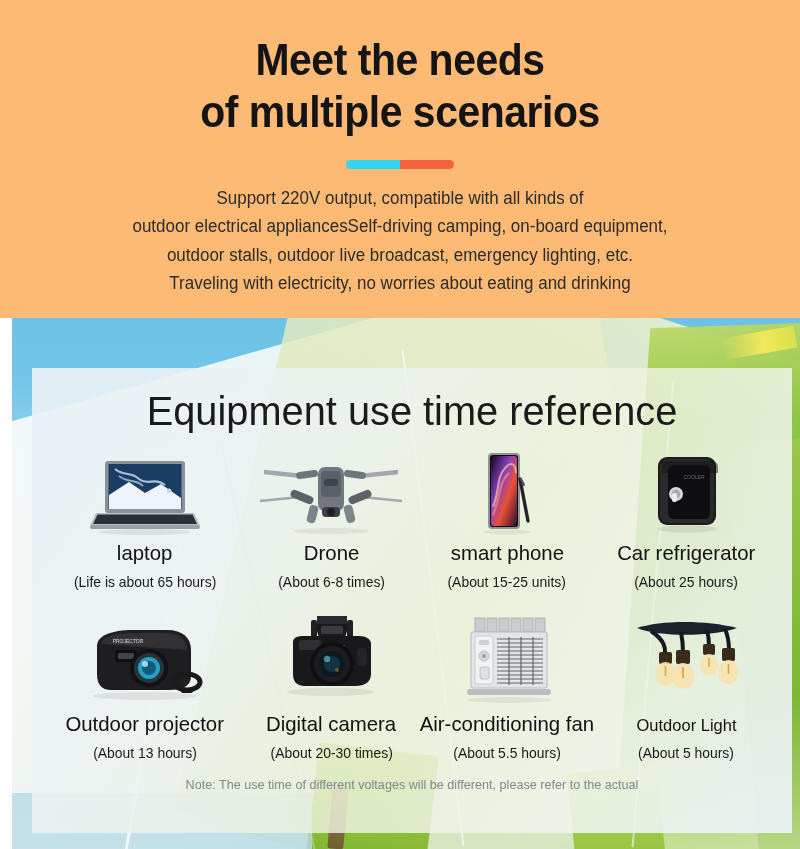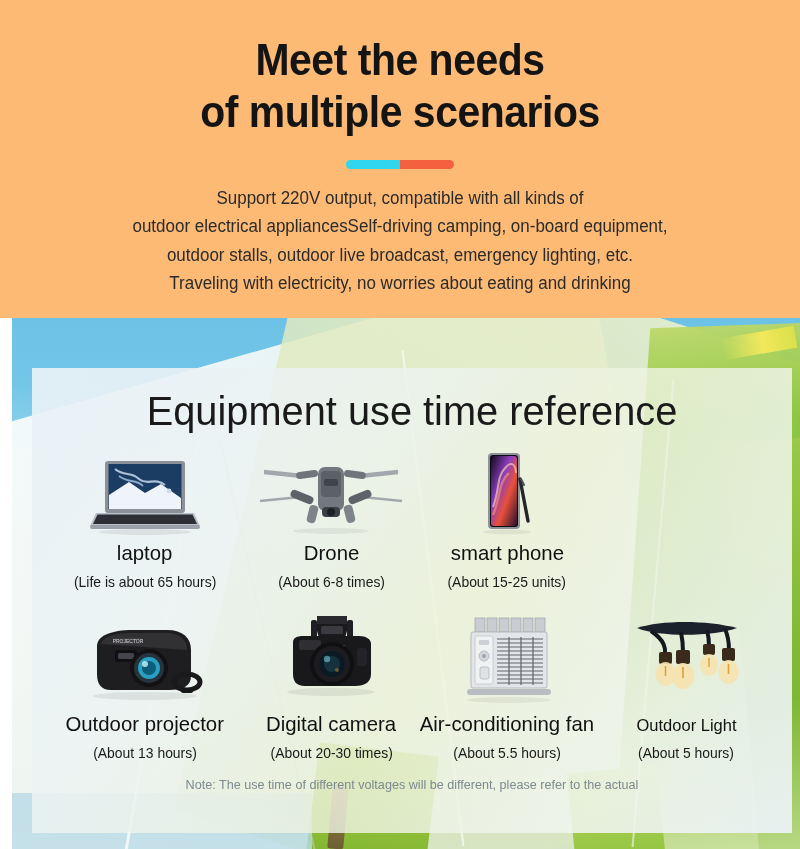--- a/index.html
+++ b/index.html
@@ -332,20 +332,37 @@
             <path d="M31 66 C39 48 36 33 47 24" stroke="#ff9a6e" stroke-width="2.4" fill="none" opacity=".6"></path>
             <path d="M58 30 L66 72" stroke="#23262b" stroke-width="3.4" stroke-linecap="round"></path>
             <path d="M59 30 L62 36" stroke="#4a4f55" stroke-width="2" stroke-linecap="round"></path>
             <ellipse cx="45" cy="83" rx="24" ry="2.5" fill="#000" opacity=".06"></ellipse>
           </svg>
         </div>
         <div class="label">smart phone</div>
         <div class="sublabel">(About 15-25 units)</div>
       </div>
 
+      <div class="cell">
+        <div class="art">
+          <svg width="96" height="88" viewBox="0 0 96 88">
+            <rect x="20" y="8" width="58" height="68" rx="9" fill="#1c1c1e"></rect>
+            <rect x="22" y="10" width="54" height="64" rx="8" fill="#2a2a2d"></rect>
+            <path d="M24 12 h50 a6 6 0 0 1 6 6 v6 H24 Z" fill="#131315" opacity=".5"></path>
+            <rect x="30" y="16" width="42" height="54" rx="6" fill="#0e0e10"></rect>
+            <text x="56" y="30" font-size="5" fill="#6b6b70" font-family="'Liberation Sans',sans-serif" text-anchor="middle">COOLER</text>
+            <circle cx="38" cy="45" r="7" fill="#d9d9dc"></circle>
+            <circle cx="38" cy="45" r="4.4" fill="#a9a9ae"></circle>
+            <rect x="34" y="44" width="5" height="9" rx="2" fill="#ededf0"></rect>
+            <ellipse cx="49" cy="80" rx="30" ry="3.4" fill="#000" opacity=".08"></ellipse>
+          </svg>
+        </div>
+        <div class="label">Car refrigerator</div>
+        <div class="sublabel">(About 25 hours)</div>
+      </div>
     </div>
 
     <div class="grid row2">
 
       <div class="cell">
         <div class="art">
           <svg width="140" height="92" viewBox="0 0 140 92">
             <path d="M22 30 C22 20 36 14 58 14 L92 14 C108 14 116 22 116 34 L116 60 C116 70 108 74 94 74 L36 74 C26 74 22 68 22 58 Z" fill="#1e1e20"></path>
             <path d="M26 28 C28 20 40 17 58 17 L90 17 C104 17 112 23 112 34" fill="#313134"></path>
             <rect x="38" y="22" width="30" height="6" rx="2" fill="#3c3c40"></rect>

